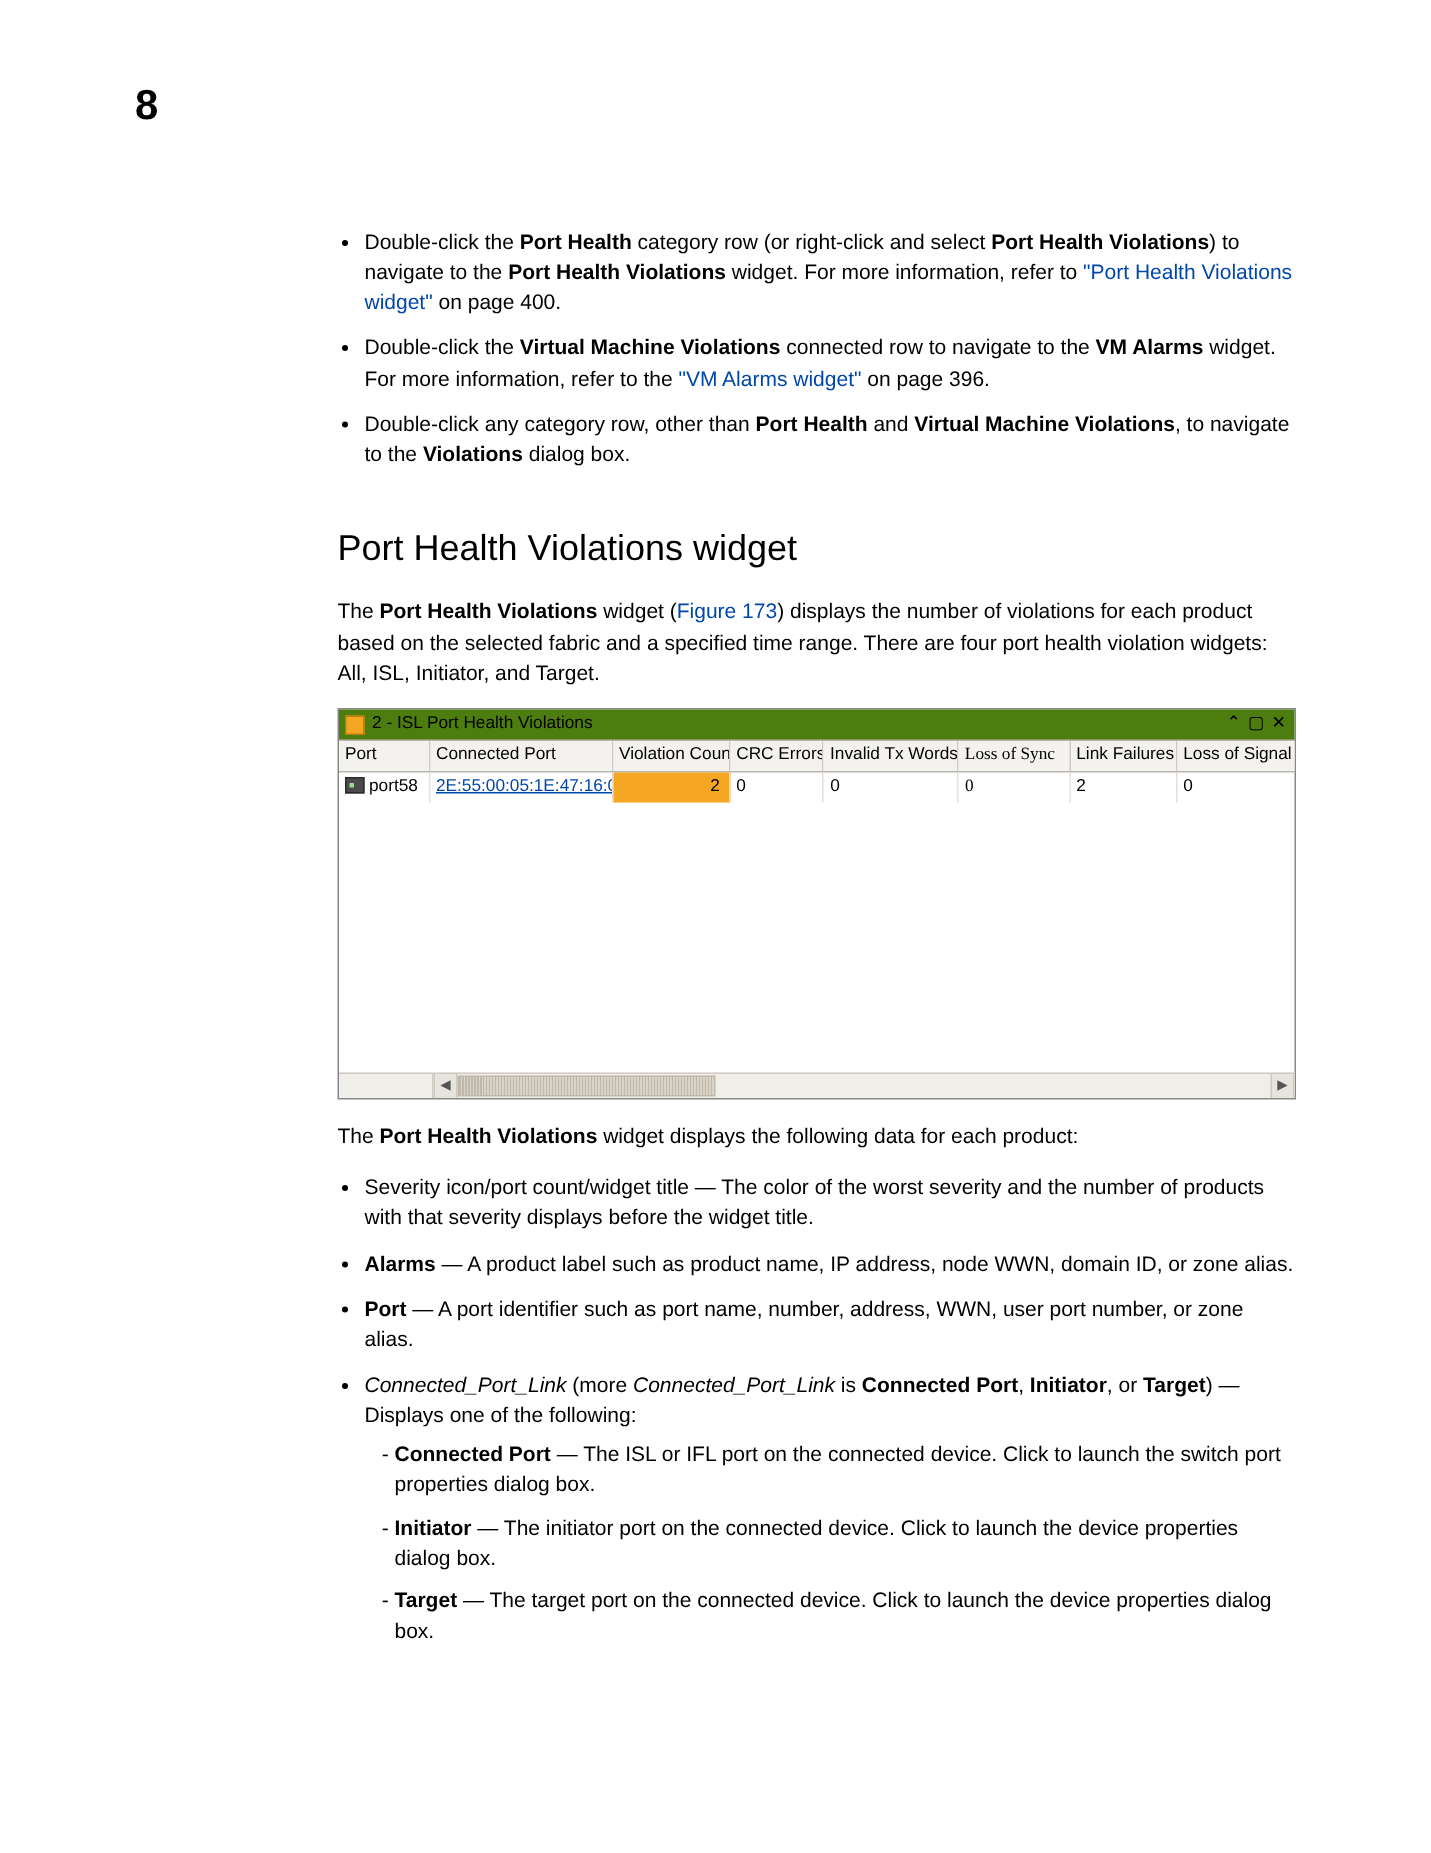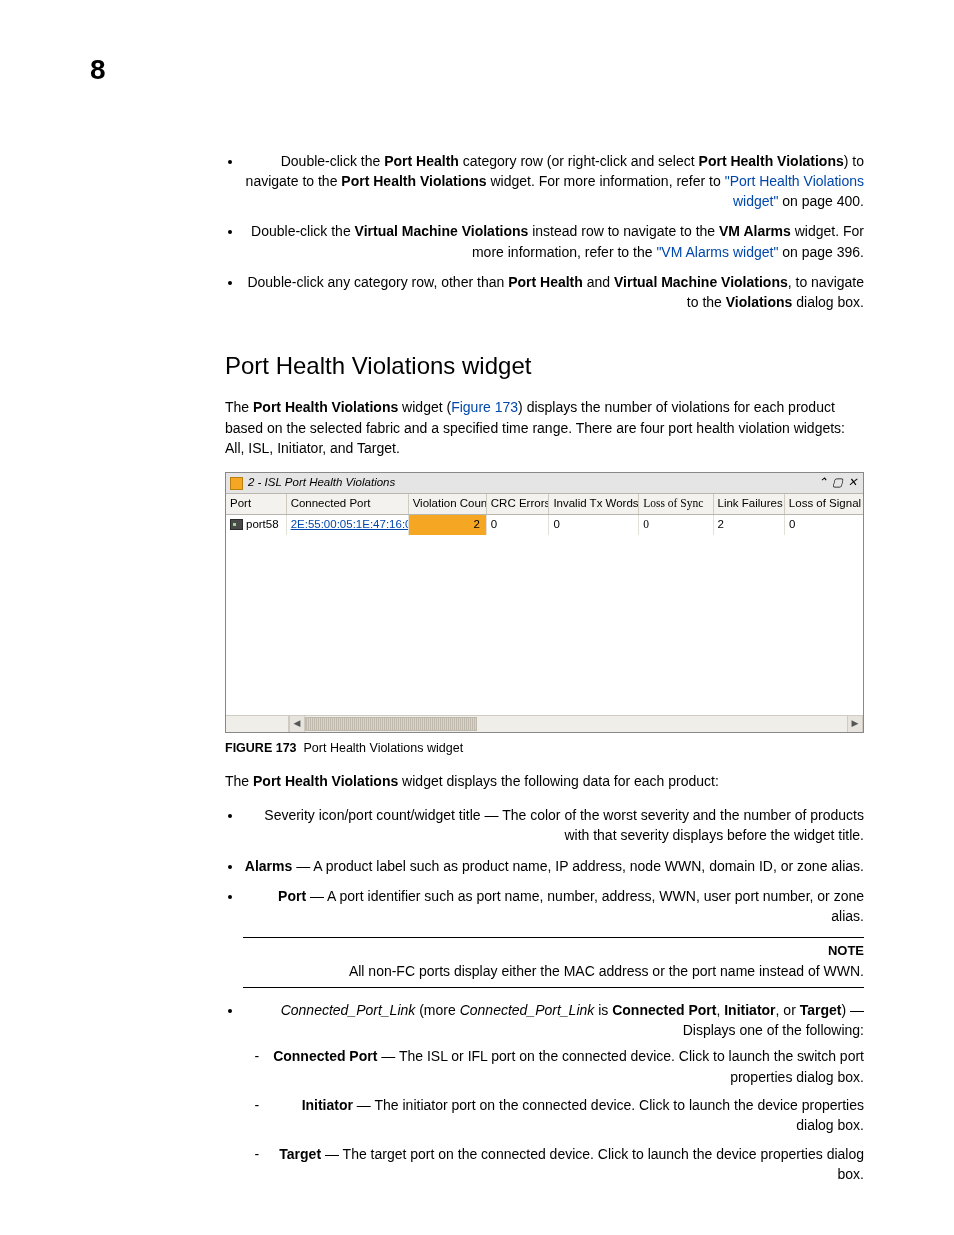--- a/index.html
+++ b/index.html
@@ -28,21 +28,20 @@
   }
   .content {
     margin-left: 135px;
   }
   ul.outer {
     padding-left: 18px;
     margin-top: 0;
   }
   ul.outer > li {
     margin-bottom: 10px;
-    text-align: right;
   }
   ul.inner {
     padding-left: 20px;
     margin-top: 6px;
     list-style-type: "- ";
   }
   ul.inner > li {
     margin-bottom: 8px;
   }
   h2.section {
@@ -59,24 +58,23 @@
   
   .widget {
     border: 1px solid #888;
     font-size: 11.5px;
     line-height: 1.2;
     margin-top: 6px;
   }
   .widget-title {
     display: flex;
     align-items: flex-end;
-    background: #e5e5e5;
+    background: #4d7c0f;
     border-bottom: 1px solid #b9b6b0;
     padding: 3px 4px;
-    font-style: italic;
   }
   .sev-icon {
     width: 11px; height: 11px;
     background: #f5a623;
     border: 1px solid #b97f0f;
     margin-right: 5px;
   }
   .widget-title-text { flex: 1; }
   .widget-controls { display: flex; gap: 2px; }
   .widget-controls span {
@@ -173,21 +171,21 @@
   <div class="hdr-num">8</div>
 </div>
 
 <div class="content">
 
   <ul class="outer">
     <li>
       <span>Double-click the </span><span class="bold">Port Health</span><span> category row (or right-click and select </span><span class="bold">Port Health Violations</span><span>) to navigate to the </span><span class="bold">Port Health Violations</span><span> widget. For more information, refer to </span><span class="link">"Port Health Violations widget"</span><span> on page 400.</span>
     </li>
     <li>
-      <span>Double-click the </span><span class="bold">Virtual Machine Violations</span><span> instead row to navigate to the </span><span class="bold">VM Alarms</span><span> widget. For more information, refer to the </span><span class="link">"VM Alarms widget"</span><span> on page 396.</span>
+      <span>Double-click the </span><span class="bold">Virtual Machine Violations</span><span> connected row to navigate to the </span><span class="bold">VM Alarms</span><span> widget. For more information, refer to the </span><span class="link">"VM Alarms widget"</span><span> on page 396.</span>
     </li>
     <li>
       <span>Double-click any category row, other than </span><span class="bold">Port Health</span><span> and </span><span class="bold">Virtual Machine Violations</span><span>, to navigate to the </span><span class="bold">Violations</span><span> dialog box.</span>
     </li>
   </ul>
 
   <h2 class="section">Port Health Violations widget</h2>
 
   <p>
     <span>The </span><span class="bold">Port Health Violations</span><span> widget (</span><span class="link">Figure 173</span><span>) displays the number of violations for each product based on the selected fabric and a specified time range. There are four port health violation widgets: All, ISL, Initiator, and Target.</span>
@@ -226,39 +224,32 @@
     <div class="widget-body"></div>
     <div class="scrollbar-row">
       <div class="sb-left-space"></div>
       <div class="sb-arrow">◀</div>
       <div class="sb-thumb"></div>
       <div class="sb-gap"></div>
       <div class="sb-arrow">▶</div>
     </div>
   </div>
 
-  <div class="figcap">
-    <span class="figlbl">FIGURE 173</span>&nbsp;&nbsp;<span>Port Health Violations widget</span>
-  </div>
 
   <p>
     <span>The </span><span class="bold">Port Health Violations</span><span> widget displays the following data for each product:</span>
   </p>
 
   <ul class="outer">
     <li>Severity icon/port count/widget title — The color of the worst severity and the number of products with that severity displays before the widget title.</li>
     <li>
       <span class="bold">Alarms</span><span> — A product label such as product name, IP address, node WWN, domain ID, or zone alias.</span>
     </li>
     <li>
       <span class="bold">Port</span><span> — A port identifier such as port name, number, address, WWN, user port number, or zone alias.</span>
-      <div class="note-box">
-        <div class="note-lbl">NOTE</div>
-        <div>All non-FC ports display either the MAC address or the port name instead of WWN.</div>
-      </div>
     </li>
     <li>
       <em class="i">Connected_Port_Link</em><span> (more </span><em class="i">Connected_Port_Link</em><span> is </span><span class="bold">Connected Port</span><span>, </span><span class="bold">Initiator</span><span>, or </span><span class="bold">Target</span><span>) — Displays one of the following:</span>
       <ul class="inner">
         <li><span class="bold">Connected Port</span><span> — The ISL or IFL port on the connected device. Click to launch the switch port properties dialog box.</span></li>
         <li><span class="bold">Initiator</span><span> — The initiator port on the connected device. Click to launch the device properties dialog box.</span></li>
         <li><span class="bold">Target</span><span> — The target port on the connected device. Click to launch the device properties dialog box.</span></li>
       </ul>
     </li>
   </ul>

